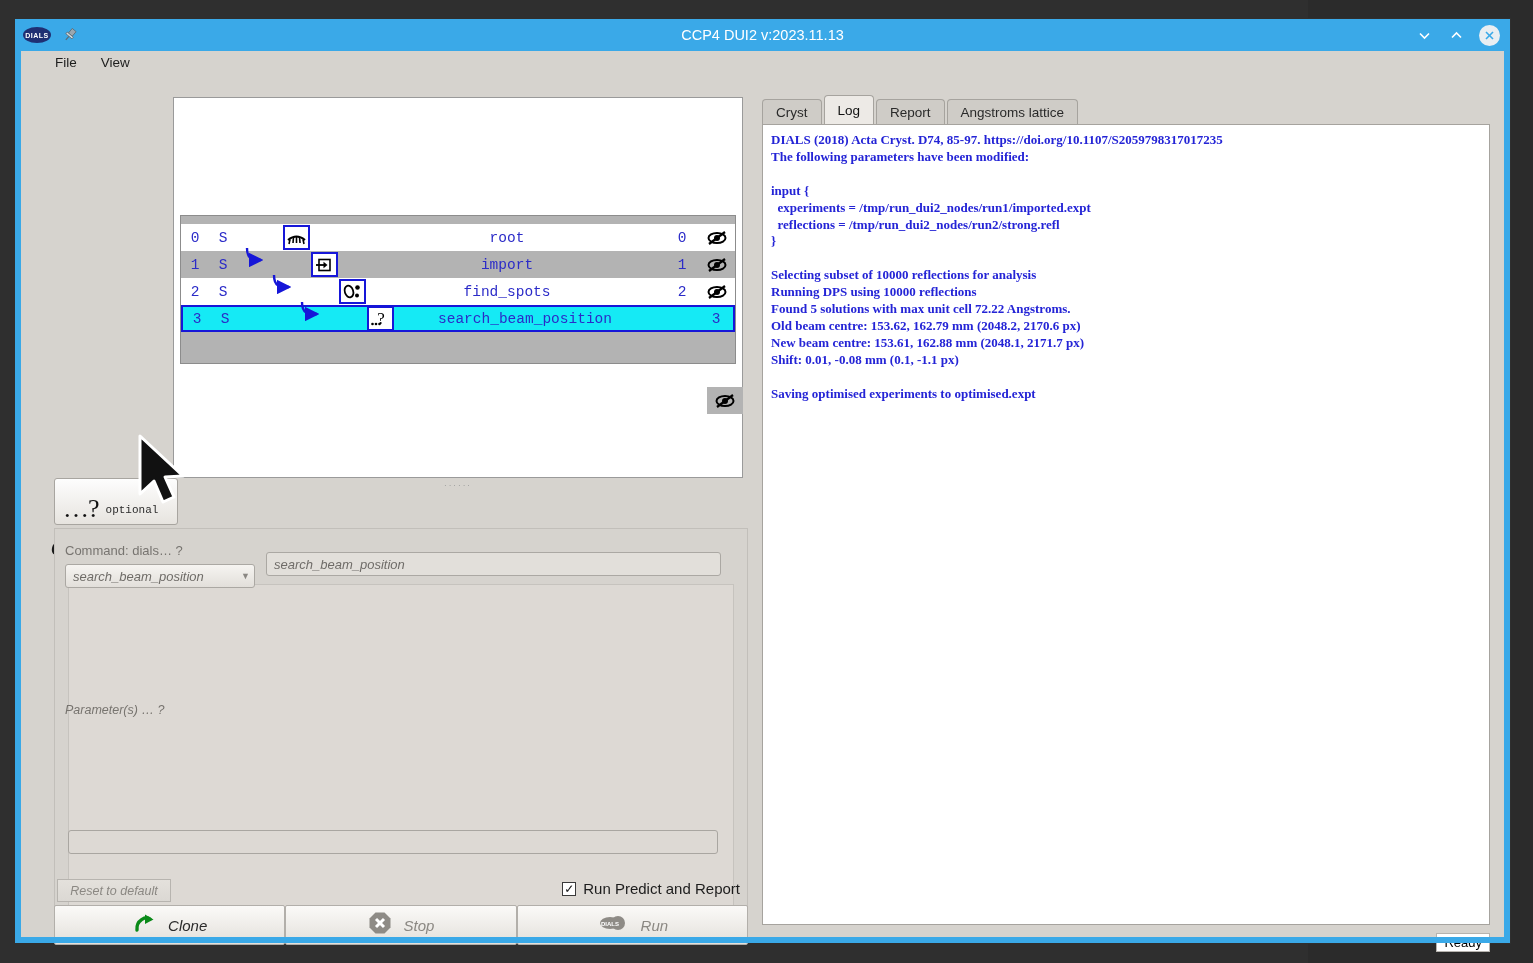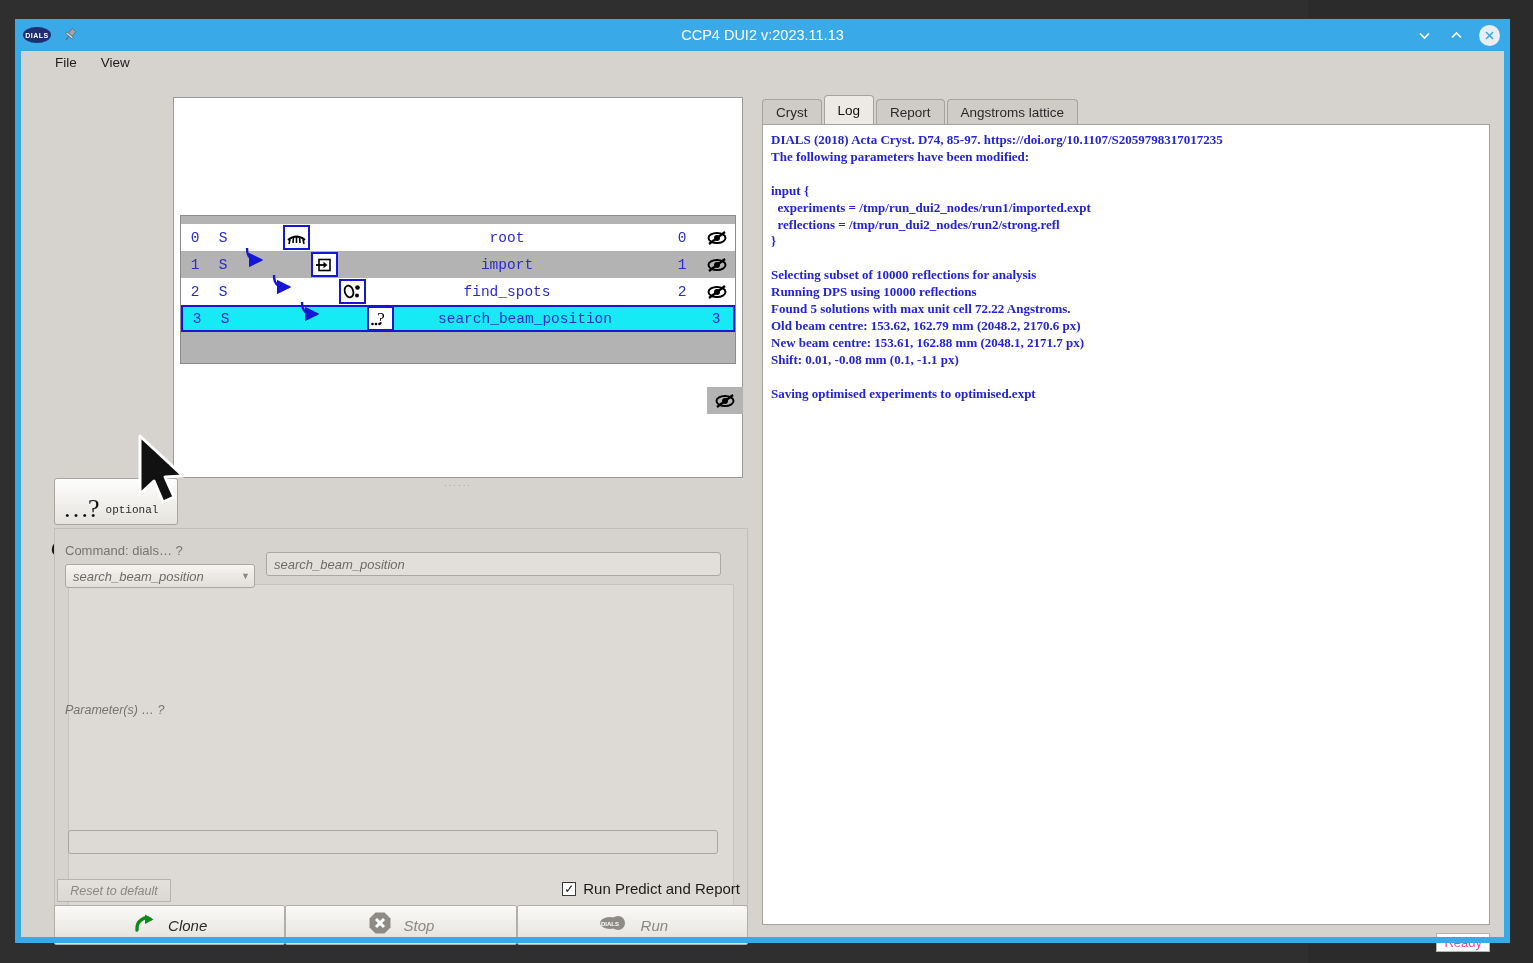--- a/index.html
+++ b/index.html
@@ -338,21 +338,21 @@
     color: #2424d6;
     white-space: pre;
     font-weight: bold;
   }
   .status-ready {
     position: absolute;
     right: 14px; top: 860px;
     background: #ffffff;
     border: 1px solid #b6b3ae;
     padding: 1px 7px;
-    font-size: 13px; color: #ec4899;
+    font-size: 13px; color: #000000;
   }
   
   .cursor {
     position: absolute;
     left: 136px; top: 432px;
     width: 54px; height: 80px;
     pointer-events: none;
     z-index: 50;
   }
 </style>

